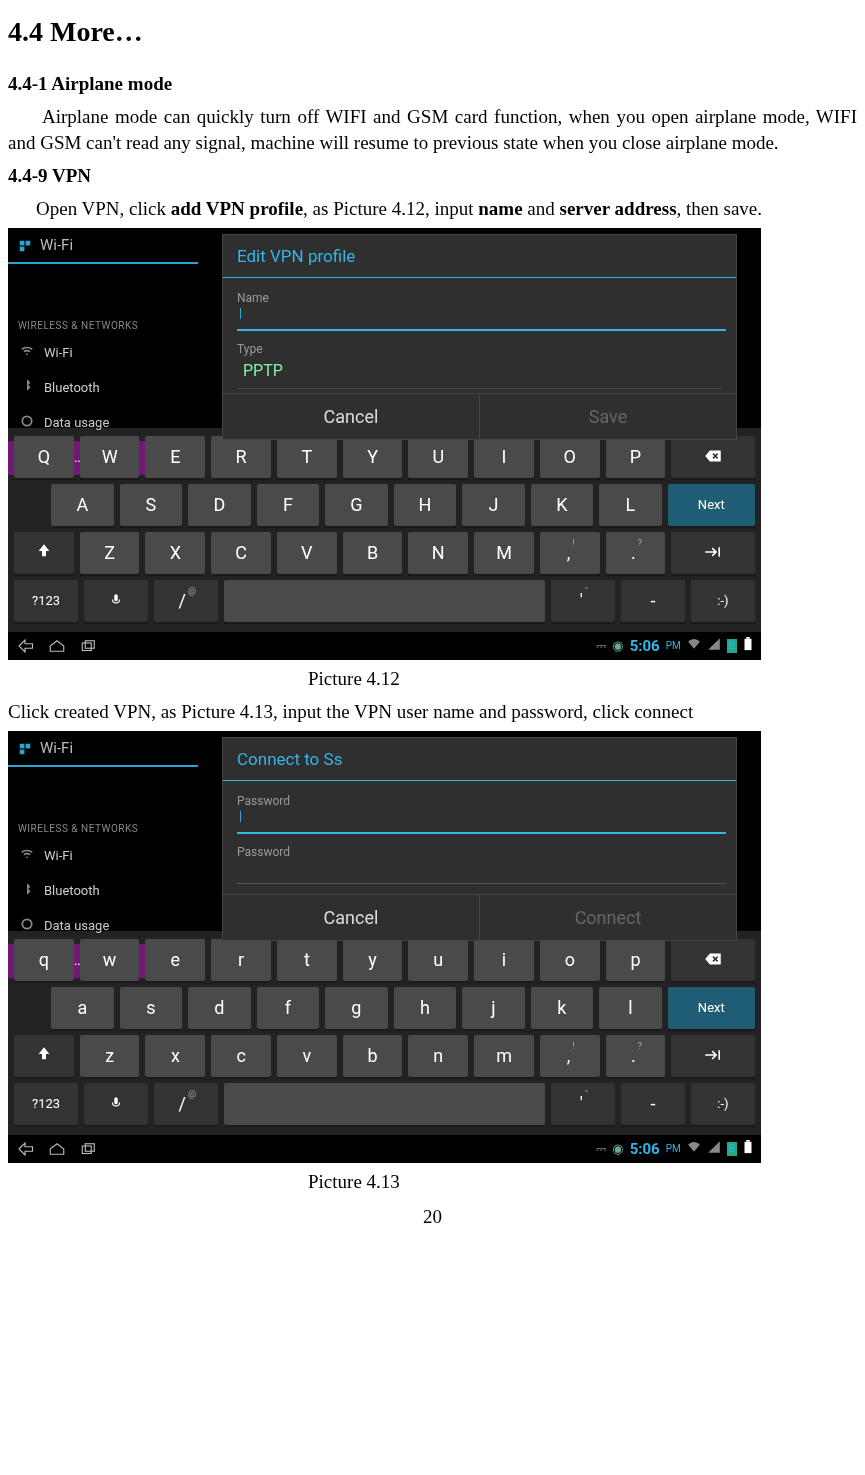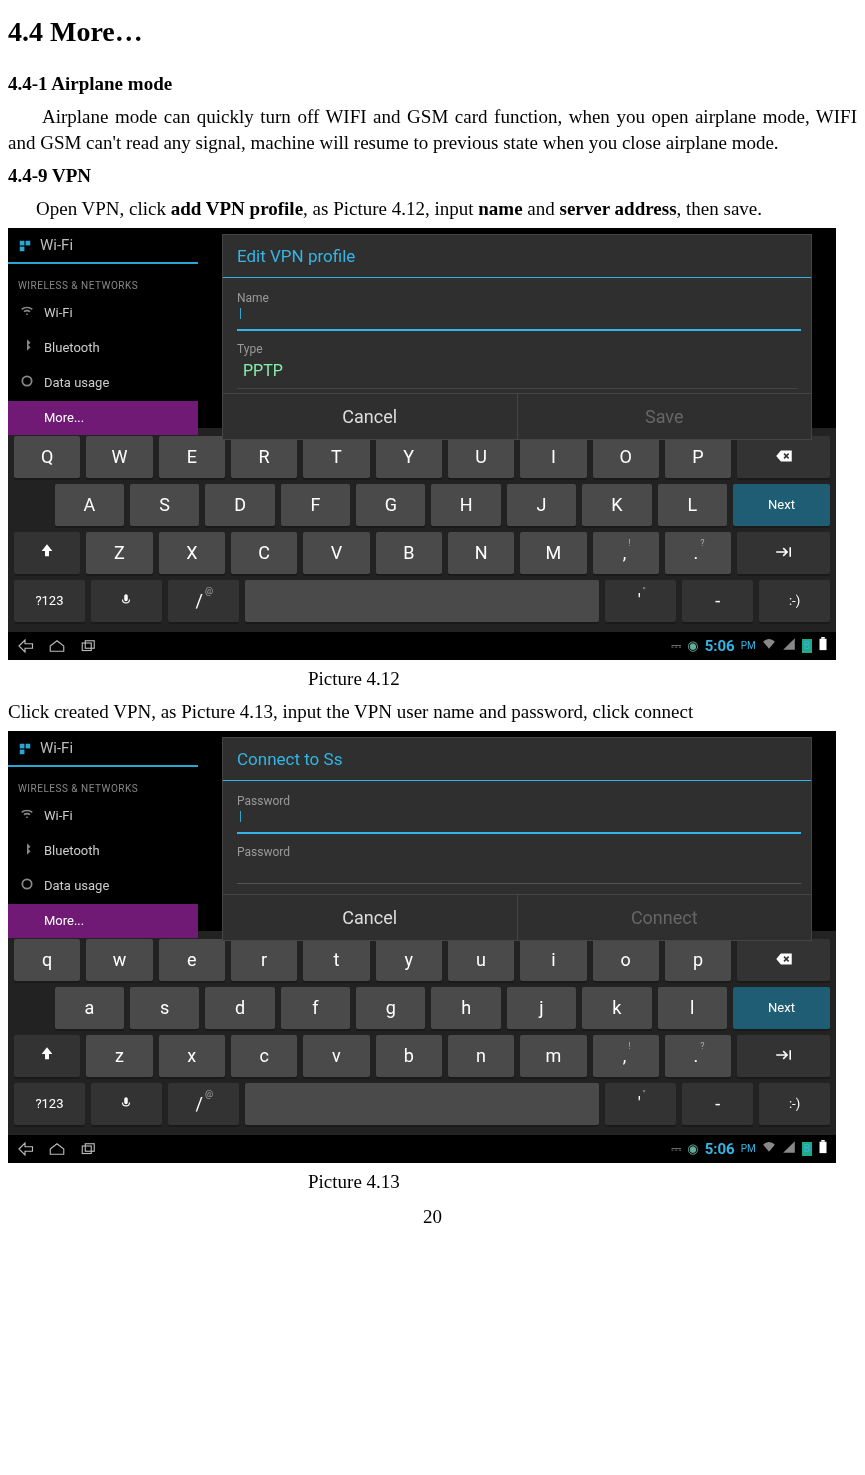--- a/index.html
+++ b/index.html
@@ -20,21 +20,21 @@
   .subtitle {
     font-weight: bold;
     margin: 6px 0;
   }
   .body-text {
     text-align: justify;
     margin: 4px 0;
   }
   .indent { text-indent: 34px; }
   .screenshot {
-    width: 828px;
+    width: 753px;
     background: #000;
     font-family: "Roboto", Arial, sans-serif;
     color: #ddd;
     font-size: 12px;
     margin: 6px 0;
     position: relative;
   }
   .ss-top {
     display: flex;
     height: 200px;
@@ -44,21 +44,21 @@
     background: #000;
   }
   .ss-side-header {
     display:flex;align-items:center;gap:8px;
     padding: 6px 10px;
     border-bottom: 2px solid #2aa6d4;
     font-size:15px;color:#bbb;
     height:22px;
   }
   .ss-cat {
-    color:#888;font-size:10px;padding:15px 10px 2px 10px;letter-spacing:0.5px;
+    color:#888;font-size:10px;padding:15px 10px 2px 10px;letter-spacing:0.5px;margin-top:40px;
   }
   .ss-item {
     display:flex;align-items:center;gap:10px;
     padding:8px 12px;
     color:#ccc;font-size:13px;
   }
   .ss-item.sel { background:#701a75;color:#fff; }
   .ss-main {
     flex:1;background:#000;position:relative;
   }

